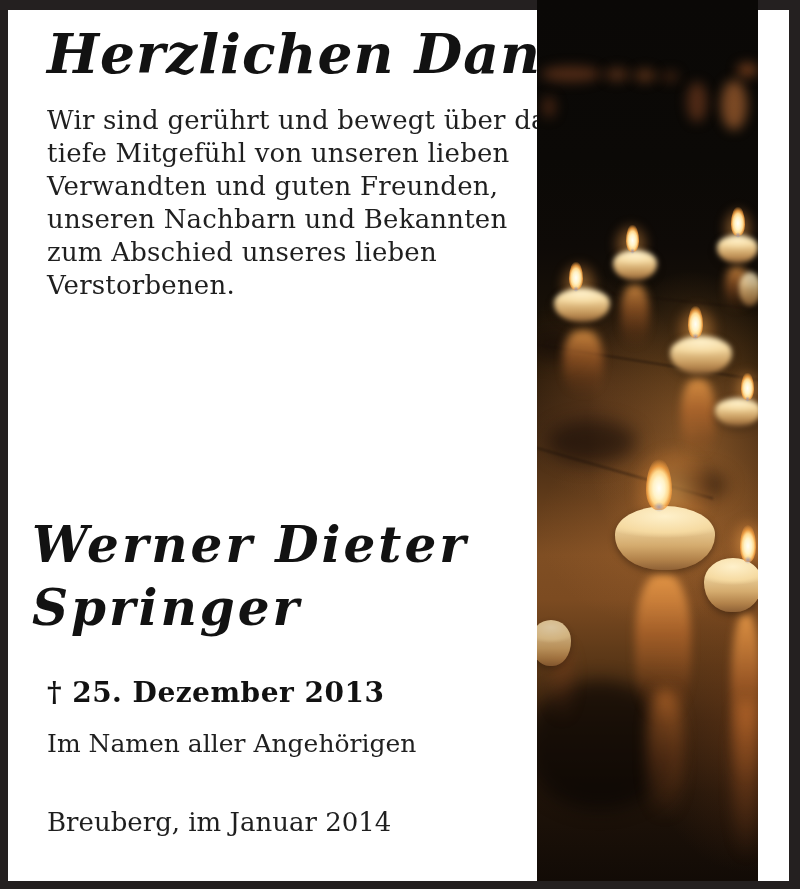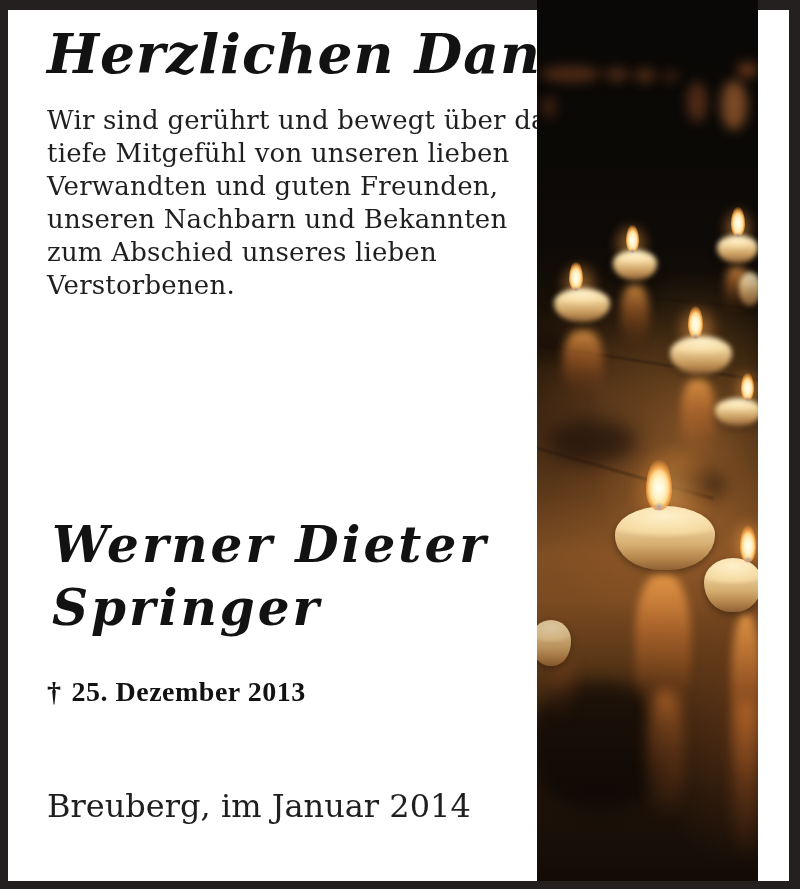--- a/index.html
+++ b/index.html
@@ -12,27 +12,27 @@
   .page{position:relative;width:800px;height:889px;background:var(--frame);}
   .sheet{position:absolute;left:8px;top:10px;width:781px;height:871px;background:var(--sheet);}
 
   
   .txt{position:absolute;color:var(--ink);white-space:pre-line;}
   .title{left:39px;top:12px;font-size:55px;line-height:1.15;font-weight:bold;font-style:italic;
          color:var(--ink-strong);letter-spacing:1px;text-align:right;}
   .para{left:39px;font-size:26px;line-height:33px;letter-spacing:.2px;}
   .p1{top:94px;}
   .p2{top:308px;}
-  .name{left:44px;top:503px;font-size:50px;line-height:63px;font-weight:bold;font-style:italic;
+  .name{left:24px;top:503px;font-size:50px;line-height:63px;font-weight:bold;font-style:italic;
         color:var(--ink-strong);letter-spacing:3px;}
-  .dateline{left:39px;top:666px;font-size:28px;font-weight:bold;color:var(--ink-strong);letter-spacing:.5px;font-family:Liberation Serif, serif;}
+  .dateline{left:39px;top:666px;font-size:28px;font-weight:bold;color:var(--ink-strong);letter-spacing:.5px;}
   .dateline .dagger{margin-right:10px;}
   .behalf{left:39px;top:719px;font-size:25px;}
   .signat{left:39px;top:753px;font-size:25px;font-weight:bold;color:var(--ink-strong);}
-  .place{left:39px;top:777px;font-size:32px;}
+  .place{left:39px;top:797px;font-size:26px;}
 
   
   .photo{position:absolute;left:537px;top:0;width:221px;height:881px;overflow:hidden;
          background:var(--photo-bg);}
   .photo *{position:absolute;}
   .ph-bg{left:0;top:0;width:100%;height:100%;background:linear-gradient(180deg,
       #0a0806 0%, #0b0906 18%, #0e0a07 28%, #171007 35%, #241708 41%,
       #3a2411 48%, #5d3919 56%, #7f4e23 63%, #7c4b21 68%, #5a3717 75%,
       #38220f 82%, #1f1309 90%, #120b06 100%);}
   .ph-pool{left:0;top:0;width:100%;height:100%;background:
@@ -70,20 +70,21 @@
     <div class="txt title">Herzlichen Dank</div>
     <div class="txt para p1">Wir sind gerührt und bewegt über das
 tiefe Mitgefühl von unseren lieben
 Verwandten und guten Freunden,
 unseren Nachbarn und Bekannten
 zum Abschied unseres lieben
 Verstorbenen.</div>
     <div class="txt name">Werner Dieter
 Springer</div>
     <div class="txt dateline"><span class="dagger">†</span><span>25. Dezember 2013</span></div>
+    <div class="txt behalf">Im Namen aller Angehörigen</div>
     <div class="txt place">Breuberg, im Januar 2014</div>
   </div>
 
   <div class="photo" aria-label="Brennende Teelichter auf dunkler spiegelnder Fläche">
     <div class="ph-bg"></div>
     <div class="ph-pool"></div>
 
     <div class="blob" style="left:4px;top:66px;width:60px;height:16px;background:rgba(135,70,35,.55)"></div>
     <div class="blob" style="left:68px;top:68px;width:24px;height:13px;background:rgba(150,80,40,.5)"></div>
     <div class="blob" style="left:97px;top:69px;width:22px;height:13px;background:rgba(160,85,40,.5)"></div>

